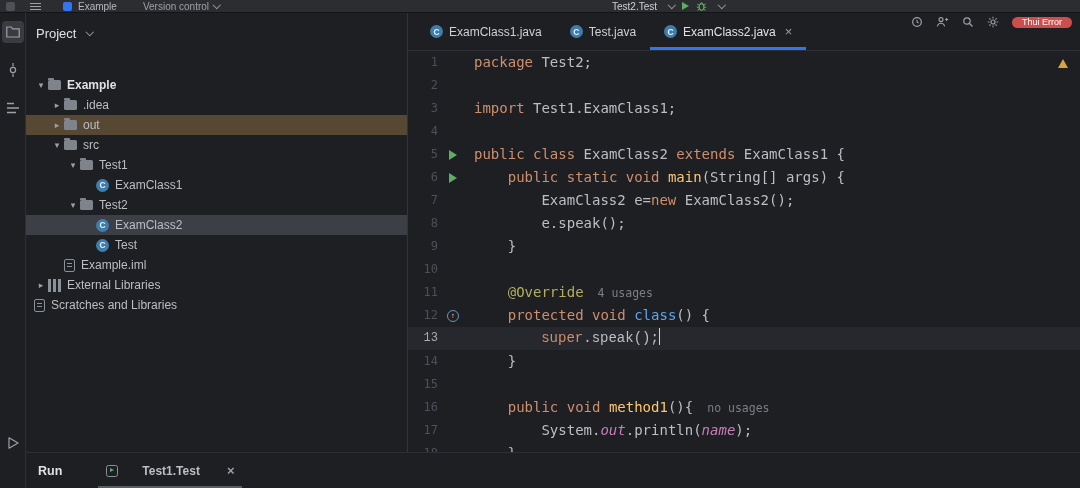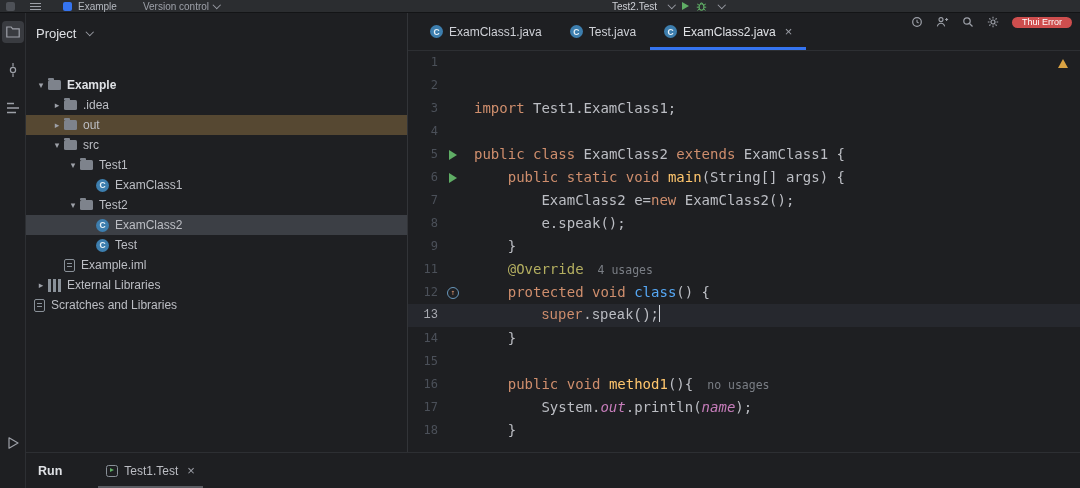--- a/index.html
+++ b/index.html
@@ -82,21 +82,21 @@
   .s-ann{color:#B3AE60;}
   .s-field{color:#C77DBB;font-style:italic;}
   .s-inlay{color:#7A7E85;font-size:11.5px;margin-left:14px;}
   .caret{display:inline-block;width:1.5px;height:17px;background:#CFD2D8;vertical-align:-3px;}
   .warn{position:absolute;top:8px;right:12px;width:0;height:0;
     border-left:5px solid transparent;border-right:5px solid transparent;border-bottom:9px solid #D9A243;}
 
   
   .runbar{height:36px;flex:none;box-sizing:border-box;border-top:1px solid #2d2f33;display:flex;align-items:center;padding-left:12px;}
   .run-title{font-size:12.5px;font-weight:700;color:#DFE1E5;}
-  .run-tab{display:flex;align-items:center;gap:6px;margin-left:36px;height:100%;position:relative;font-size:12px;color:#BCBEC4;padding:0 8px;}
+  .run-tab{display:flex;align-items:center;gap:24px;margin-left:36px;height:100%;position:relative;font-size:12px;color:#BCBEC4;padding:0 8px;font-weight:bold;}
   .run-tab::after{content:"";position:absolute;bottom:0;left:0;right:0;height:2px;background:#5A5D63;}
   .run-ic{width:12px;height:12px;box-sizing:border-box;border:1.2px solid #8A9199;border-radius:2.5px;position:relative;flex:none;}
   .run-ic::after{content:"";position:absolute;left:2.5px;top:2px;border-left:4.5px solid #5FAD65;border-top:2.8px solid transparent;border-bottom:2.8px solid transparent;}
 </style>
 </head>
 <body>
 
 <div class="app">
 
   <div class="topbar">
@@ -248,29 +248,30 @@
                 <span class="tab-label">Test.java</span>
               </div>
               <div class="tab active">
                 <span class="cls-ic sm">C</span>
                 <span class="tab-label">ExamClass2.java</span>
                 <span class="tab-close">×</span>
               </div>
             </div>
           <div class="code-area">
             <span class="warn"></span>
-          <div class="code-line"><span class="ln">1</span><span class="gut"></span></div>
+          <div class="code-line"><span class="ln">1</span><span class="gut"></span><span class="codetxt"><span class="s-kw">package</span><span class="s-p"> Test2;</span></span></div>
               <div class="code-line"><span class="ln">2</span><span class="gut"></span><span class="codetxt"></span></div>
               <div class="code-line"><span class="ln">3</span><span class="gut"></span><span class="codetxt"><span class="s-kw">import</span><span class="s-p"> Test1.ExamClass1;</span></span></div>
               <div class="code-line"><span class="ln">4</span><span class="gut"></span><span class="codetxt"></span></div>
               <div class="code-line"><span class="ln">5</span><span class="gut"><span class="tri"></span></span><span class="codetxt"><span class="s-kw">public</span><span class="s-p"> </span><span class="s-kw">class</span><span class="s-p"> ExamClass2 </span><span class="s-kw">extends</span><span class="s-p"> ExamClass1 {</span></span></div>
               <div class="code-line"><span class="ln">6</span><span class="gut"><span class="tri"></span></span><span class="codetxt"><span class="s-p">    </span><span class="s-kw">public</span><span class="s-p"> </span><span class="s-kw">static</span><span class="s-p"> </span><span class="s-kw">void</span><span class="s-p"> </span><span class="s-decl">main</span><span class="s-p">(String[] args) {</span></span></div>
               <div class="code-line"><span class="ln">7</span><span class="gut"></span><span class="codetxt"><span class="s-p">        ExamClass2 e=</span><span class="s-kw">new</span><span class="s-p"> ExamClass2();</span></span></div>
               <div class="code-line"><span class="ln">8</span><span class="gut"></span><span class="codetxt"><span class="s-p">        e.speak();</span></span></div>
               <div class="code-line"><span class="ln">9</span><span class="gut"></span><span class="codetxt"><span class="s-p">    }</span></span></div>
+              <div class="code-line"><span class="ln">10</span><span class="gut"></span><span class="codetxt"></span></div>
               <div class="code-line"><span class="ln">11</span><span class="gut"></span><span class="codetxt"><span class="s-p">    </span><span class="s-ann">@Override</span><span class="s-inlay">4 usages</span></span></div>
               <div class="code-line"><span class="ln">12</span><span class="gut"><span class="ovr">↑</span></span><span class="codetxt"><span class="s-p">    </span><span class="s-kw">protected</span><span class="s-p"> </span><span class="s-kw">void</span><span class="s-p"> </span><span class="s-mblue">class</span><span class="s-p">() {</span></span></div>
               <div class="code-line current"><span class="ln">13</span><span class="gut"></span><span class="codetxt"><span class="s-p">        </span><span class="s-kw">super</span><span class="s-p">.speak();</span><span class="caret"></span></span></div>
               <div class="code-line"><span class="ln">14</span><span class="gut"></span><span class="codetxt"><span class="s-p">    }</span></span></div>
               <div class="code-line"><span class="ln">15</span><span class="gut"></span><span class="codetxt"></span></div>
               <div class="code-line"><span class="ln">16</span><span class="gut"></span><span class="codetxt"><span class="s-p">    </span><span class="s-kw">public</span><span class="s-p"> </span><span class="s-kw">void</span><span class="s-p"> </span><span class="s-decl">method1</span><span class="s-p">(){</span><span class="s-inlay">no usages</span></span></div>
               <div class="code-line"><span class="ln">17</span><span class="gut"></span><span class="codetxt"><span class="s-p">        System.</span><span class="s-field">out</span><span class="s-p">.println(</span><span class="s-field">name</span><span class="s-p">);</span></span></div>
               <div class="code-line"><span class="ln">18</span><span class="gut"></span><span class="codetxt"><span class="s-p">    }</span></span></div>
             </div>
         </div>

